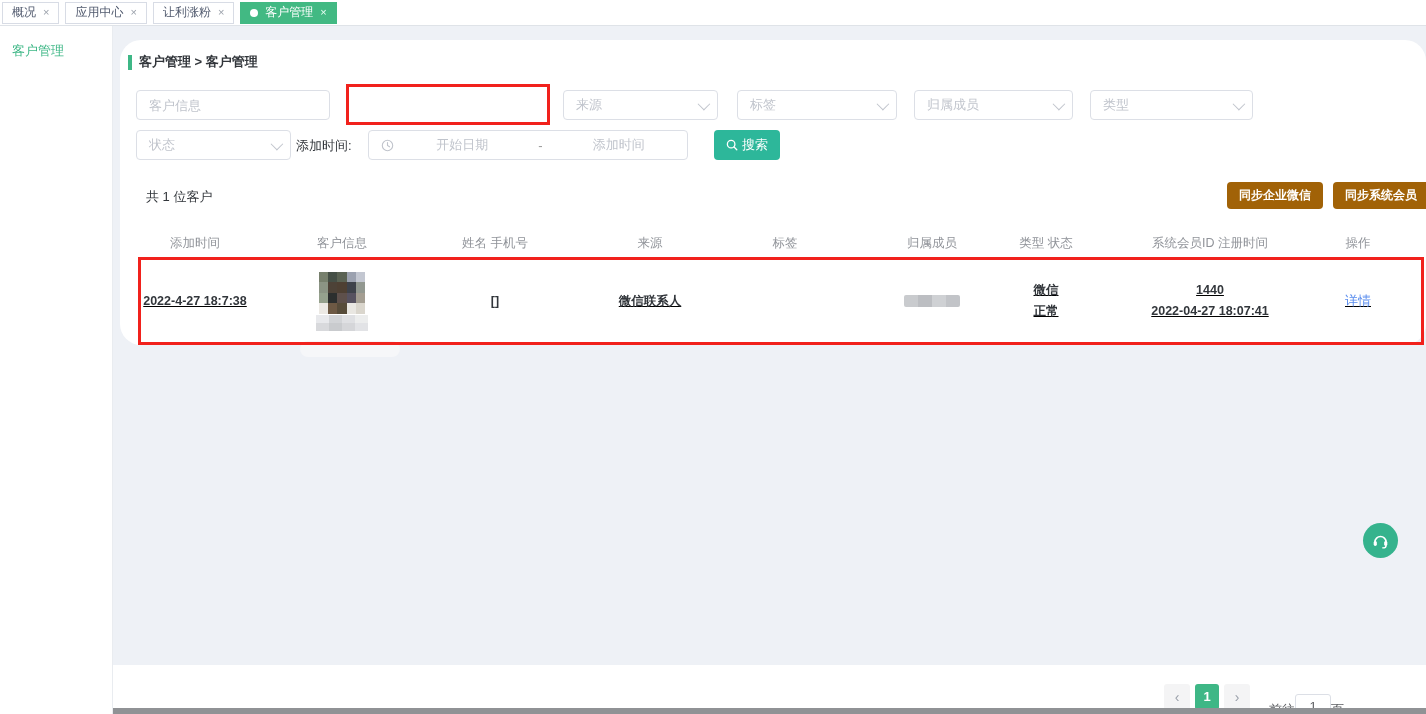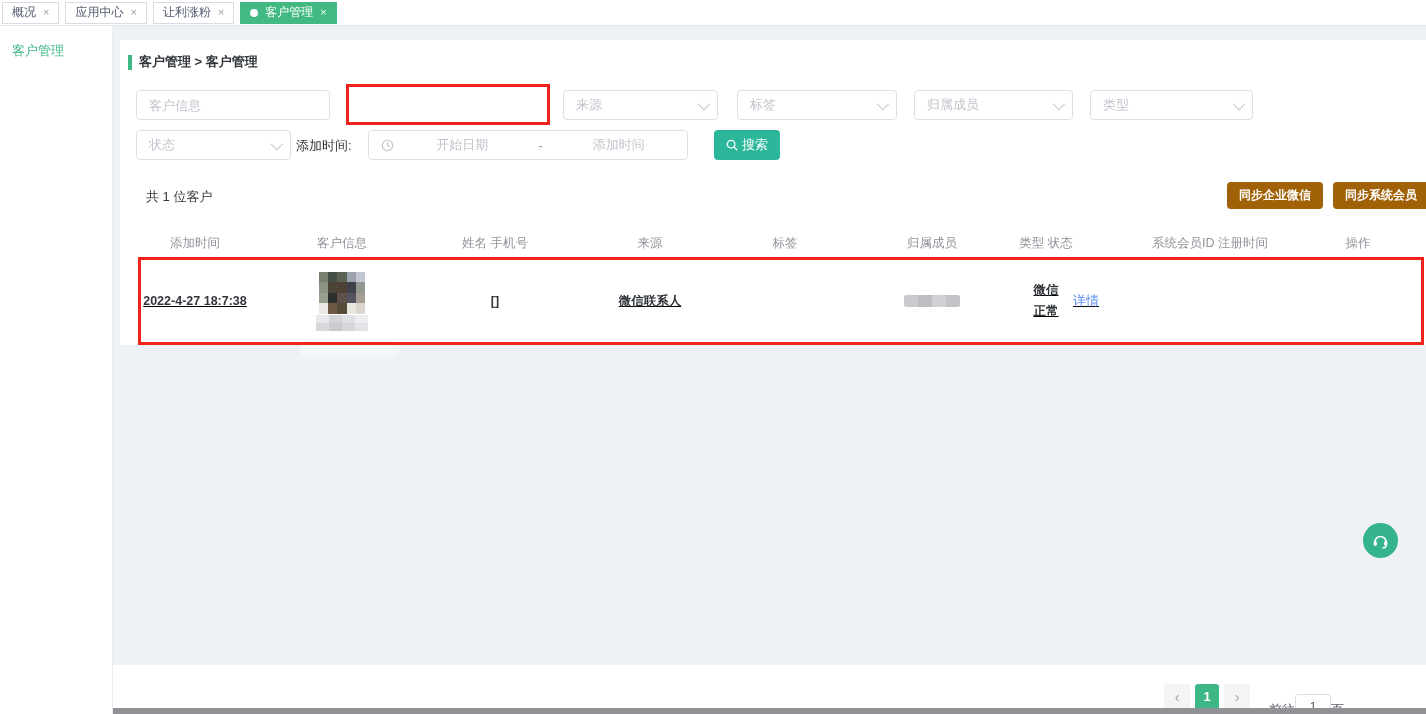--- a/index.html
+++ b/index.html
@@ -18,21 +18,21 @@
   .tab .dot { width:8px; height:8px; border-radius:50%; background:#fff; margin-right:7px; }
 
   
   .sidebar { position:absolute; left:0; top:26px; width:113px; height:688px; background:#fff;
              border-right:1px solid #e9ecf0; z-index:2; }
   .side-item { padding:16px 12px; color:#3eb786; font-size:13px; cursor:pointer; }
   .left-scroll-tick { position:absolute; left:0; top:90px; width:3px; height:26px; background:#c3c3c3; }
 
   
   .main-bg { position:absolute; left:113px; top:26px; width:1313px; height:688px; background:#eef1f6; }
-  .card { position:absolute; left:120px; top:40px; width:1306px; height:305px; background:#fff; }
+  .card { position:absolute; left:120px; top:40px; width:1306px; height:305px; background:#fff;border-radius:21px; }
 
   .breadcrumb { position:absolute; left:8px; top:13px; display:flex; align-items:center; }
   .breadcrumb .bar { width:4px; height:15px; background:#3eb786; margin-right:7px; }
   .breadcrumb .txt { font-size:13px; color:#32363b; font-weight:700; }
 
   .t-input, .t-select { position:absolute; height:30px; border:1px solid #dcdfe6; border-radius:4px;
       background:#fff; font-size:13px; color:#333; }
   .t-input { padding:0 12px; outline:none; }
   .t-input::placeholder { color:#c0c4cc; }
   .t-select { display:flex; align-items:center; justify-content:space-between; padding:0 10px 0 12px; cursor:pointer; }
@@ -253,20 +253,24 @@
             <div style="background: rgb(201, 203, 206);"></div>
             <div style="background: rgb(188, 190, 194);"></div>
             <div style="background: rgb(207, 209, 212);"></div>
             <div style="background: rgb(194, 196, 200);"></div>
           </div>
       </div>
       <div class="cell td c7">
         <div class="two-line">微信</div>
         <div class="two-line">正常</div>
       </div>
+      <div class="cell td c8">
+        <div class="two-line">1440</div>
+        <div class="two-line">2022-04-27 18:07:41</div>
+      </div>
       <div class="cell td c9">
         <span class="detail-link">详情</span>
       </div>
     </div>
 
     <div class="tooltip-remnant"></div>
   </div>
 
   <div class="anno anno-input"></div>
   <div class="anno anno-row"></div>

